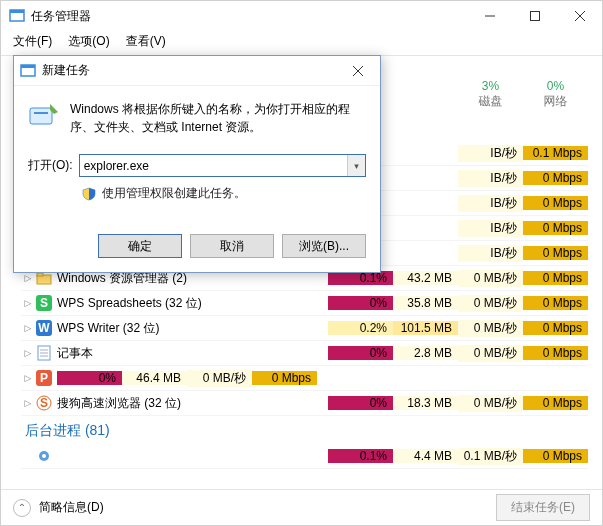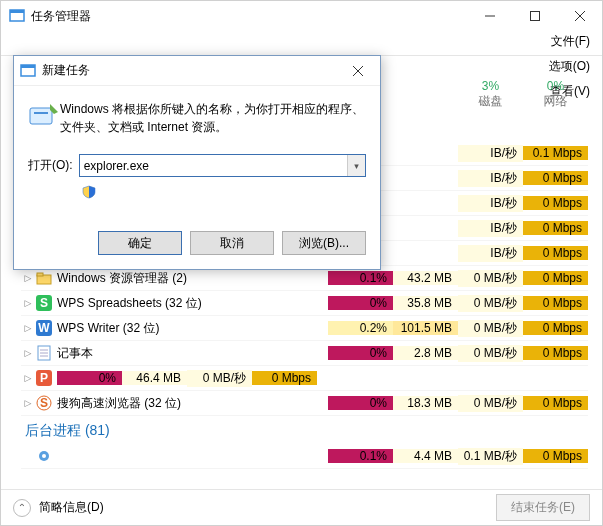--- a/index.html
+++ b/index.html
@@ -2,21 +2,21 @@
 <html><head>
 <meta charset="utf-8">
 <style>
 *{box-sizing:border-box;margin:0;padding:0;font-family:"Microsoft YaHei","Segoe UI",sans-serif;font-size:12px;}
 body{background:#fff;color:#000;width:603px;height:526px;overflow:hidden;position:relative;border:1px solid #d0d0d0;}
 .titlebar{height:30px;display:flex;align-items:center;padding:0 0 0 8px;}
 .titlebar .ticon{width:16px;height:16px;margin-right:6px;}
 .titlebar .title{flex:1;}
 .winbtns{display:flex;}
 .winbtn{width:45px;height:30px;display:flex;align-items:center;justify-content:center;color:#666;}
-.menubar{height:22px;display:flex;align-items:flex-end;padding:0 6px;gap:4px;flex-direction:column;}
+.menubar{height:22px;display:flex;align-items:flex-start;padding:0 6px;gap:4px;}
 .menubar span{padding:2px 6px;}
 .divider{height:1px;background:#e5e5e5;margin:2px 0 0 0;}
 .colhead{position:absolute;right:14px;top:78px;display:flex;text-align:center;font-size:11px;}
 .colhead .cell{width:65px;}
 .colhead .pct{color:#3a6;}
 .colhead .lbl{color:#737373;}
 .table{position:absolute;left:20px;right:14px;top:140px;}
 .row{display:flex;align-items:center;height:25px;border-bottom:1px solid #f4f4f4;}
 .row .exp{width:14px;color:#888;font-size:9px;text-align:center;}
 .row .ico{width:18px;height:16px;display:flex;align-items:center;justify-content:center;margin-right:4px;}
@@ -32,21 +32,21 @@
 .footer{position:absolute;left:0;right:0;bottom:0;height:36px;border-top:1px solid #e5e5e5;display:flex;align-items:center;padding:0 12px;}
 .footer .chev{width:18px;height:18px;border:1px solid #bbb;border-radius:50%;display:flex;align-items:center;justify-content:center;color:#666;margin-right:8px;font-size:10px;}
 .footer .spacer{flex:1;}
 .footer .btn{padding:4px 14px;border:1px solid #ccc;background:#f3f3f3;color:#888;}
 
 .dialog{position:absolute;left:12px;top:54px;width:368px;background:#fff;border:1px solid #7a9ac0;box-shadow:2px 2px 12px rgba(0,0,0,.25);}
 .dlg-title{height:30px;display:flex;align-items:center;padding:0 6px;border-bottom:1px solid #eee;text-align:right;}
 .dlg-title .dicon{width:16px;height:16px;margin-right:6px;}
 .dlg-close{width:32px;height:28px;display:flex;align-items:center;justify-content:center;margin-left:auto;}
 .dlg-body{padding:14px 14px 4px 14px;}
-.msg{display:flex;margin-bottom:18px;}
+.msg{display:flex;gap:10px;margin-bottom:18px;}
 .msg .micon{width:32px;height:32px;flex-shrink:0;}
 .openrow{display:flex;align-items:center;gap:6px;margin-bottom:8px;}
 .openrow label{white-space:nowrap;}
 .combo{flex:1;position:relative;}
 .combo input{width:100%;height:23px;border:1px solid #3a6fb0;padding:0 20px 0 4px;outline:none;}
 .combo .arrow{position:absolute;right:1px;top:1px;width:18px;height:21px;background:#eee;border-left:1px solid #ccc;display:flex;align-items:center;justify-content:center;font-size:9px;color:#555;}
 .shield-row{display:flex;align-items:center;gap:6px;padding-left:54px;margin-bottom:18px;color:#222;}
 .dlg-btns{display:flex;justify-content:flex-end;gap:8px;padding:10px 14px 14px 14px;}
 .dlg-btns button{width:84px;height:24px;border:1px solid #adadad;background:#e1e1e1;}
 .dlg-btns button.primary{border:1px solid #3a6fb0;}
@@ -294,20 +294,21 @@
         <div class="arrow">▾</div>
       </div>
     </div>
     <div class="shield-row">
       <span>
         <svg width="14" height="14" viewBox="0 0 14 14">
             <path d="M7 1 L13 3 V7 C13 10 10 12.5 7 13 C4 12.5 1 10 1 7 V3 Z" fill="#ffd24d" stroke="#2a6fd6" stroke-width="0.5"></path>
             <path d="M7 1 L13 3 V7 C13 10 10 12.5 7 13 Z" fill="#2a6fd6"></path>
           </svg>
       </span>
+      <span>使用管理权限创建此任务。</span>
     </div>
   </div>
   <div class="dlg-btns">
     <button class="primary">确定</button>
     <button>取消</button>
     <button>浏览(B)...</button>
   </div>
 </div>
 
 </body></html>

